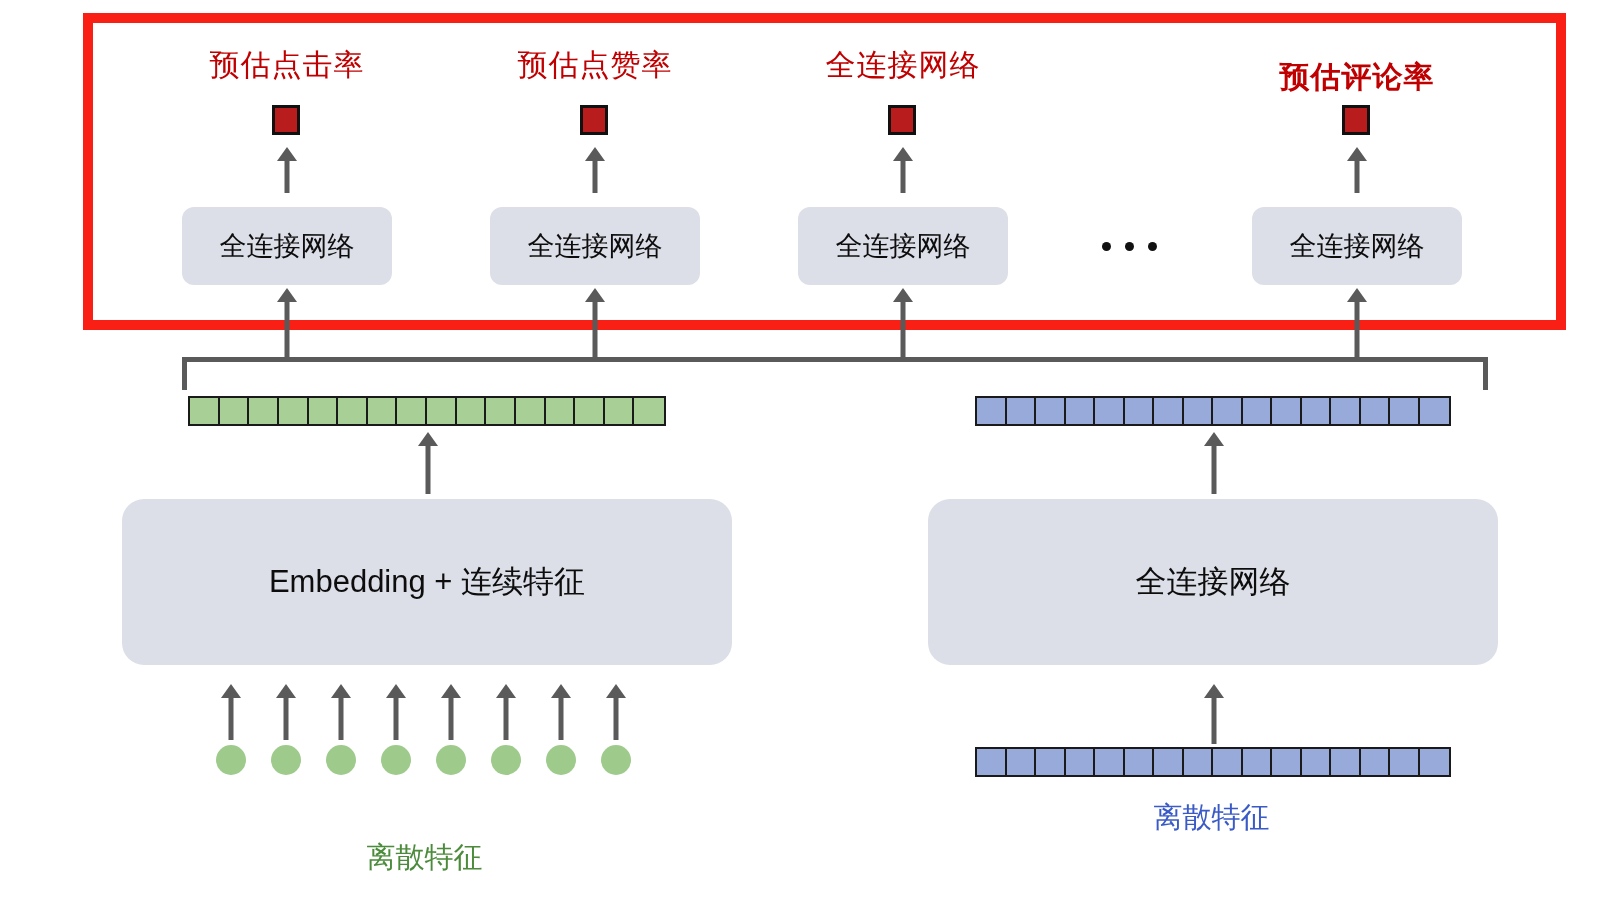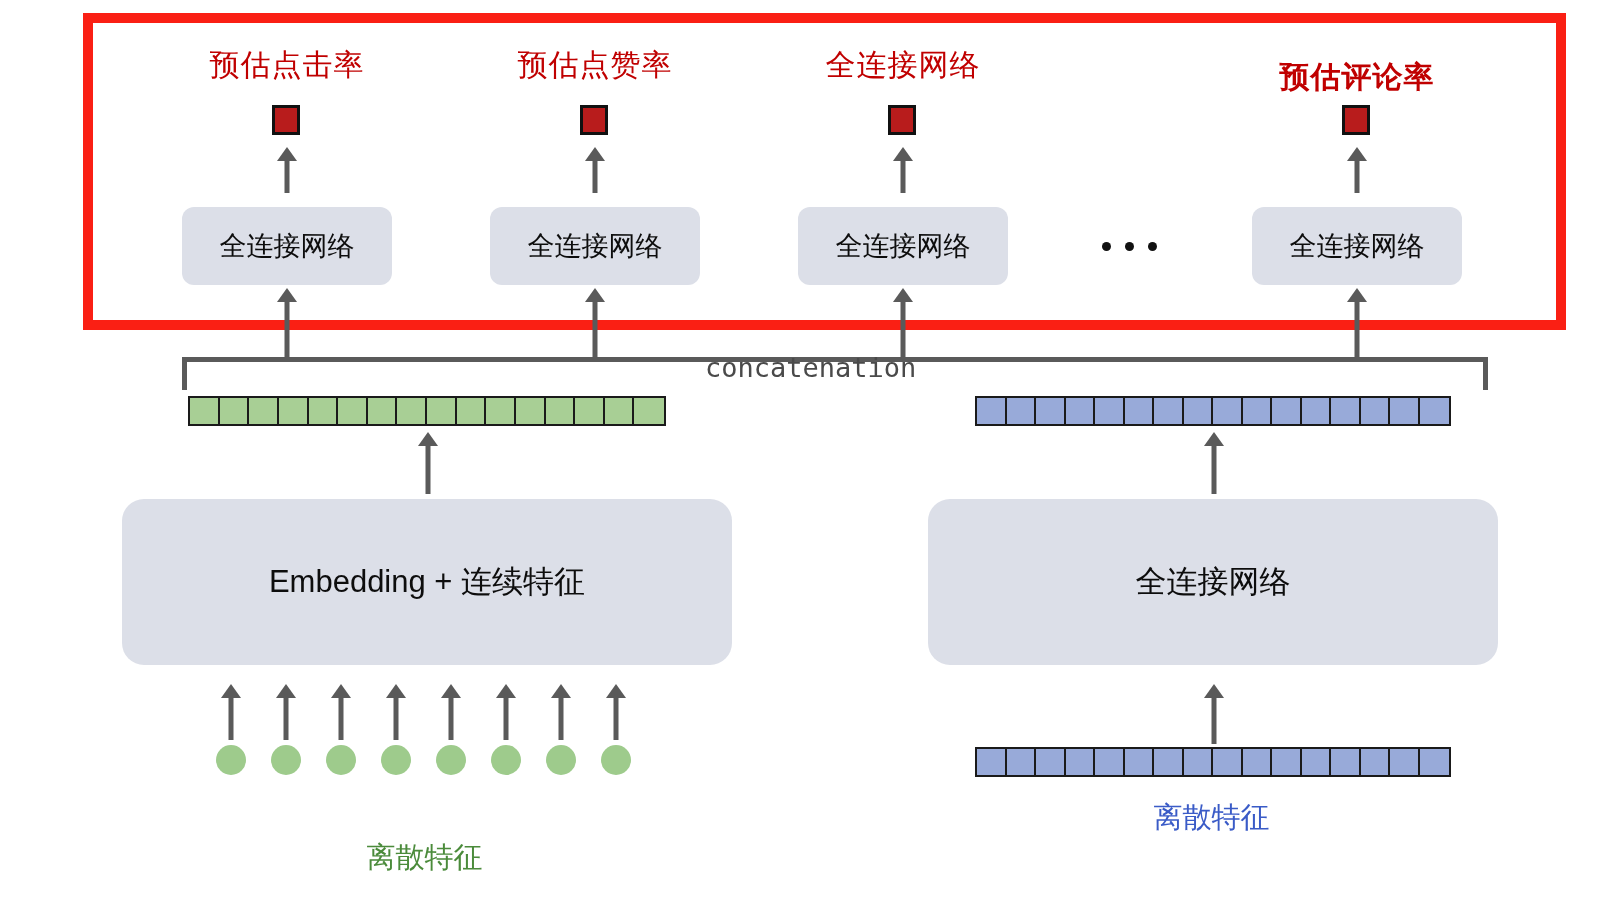--- a/index.html
+++ b/index.html
@@ -227,21 +227,20 @@
     <div class="head"></div>
       <div class="shaft"></div>
   </div>
 
   <div class="abs connector-h" style="left:182px; top:357px; width:1306px;"></div>
 
   <div class="abs connector-v" style="left:182px; top:357px; height:33px;"></div>
 
   <div class="abs connector-v" style="left:1483px; top:357px; height:33px;"></div>
 
-  <div class="abs concat-label" style="left:705px; top:352px;">concatenation</div>
 
   <div class="abs strip green" id="green-strip-top" style="left:188px; top:396px;">
       <span class="cell" style="width: 29.625px;"></span>
       <span class="cell" style="width: 29.625px;"></span>
       <span class="cell" style="width: 29.625px;"></span>
       <span class="cell" style="width: 29.625px;"></span>
       <span class="cell" style="width: 29.625px;"></span>
       <span class="cell" style="width: 29.625px;"></span>
       <span class="cell" style="width: 29.625px;"></span>
       <span class="cell" style="width: 29.625px;"></span>

